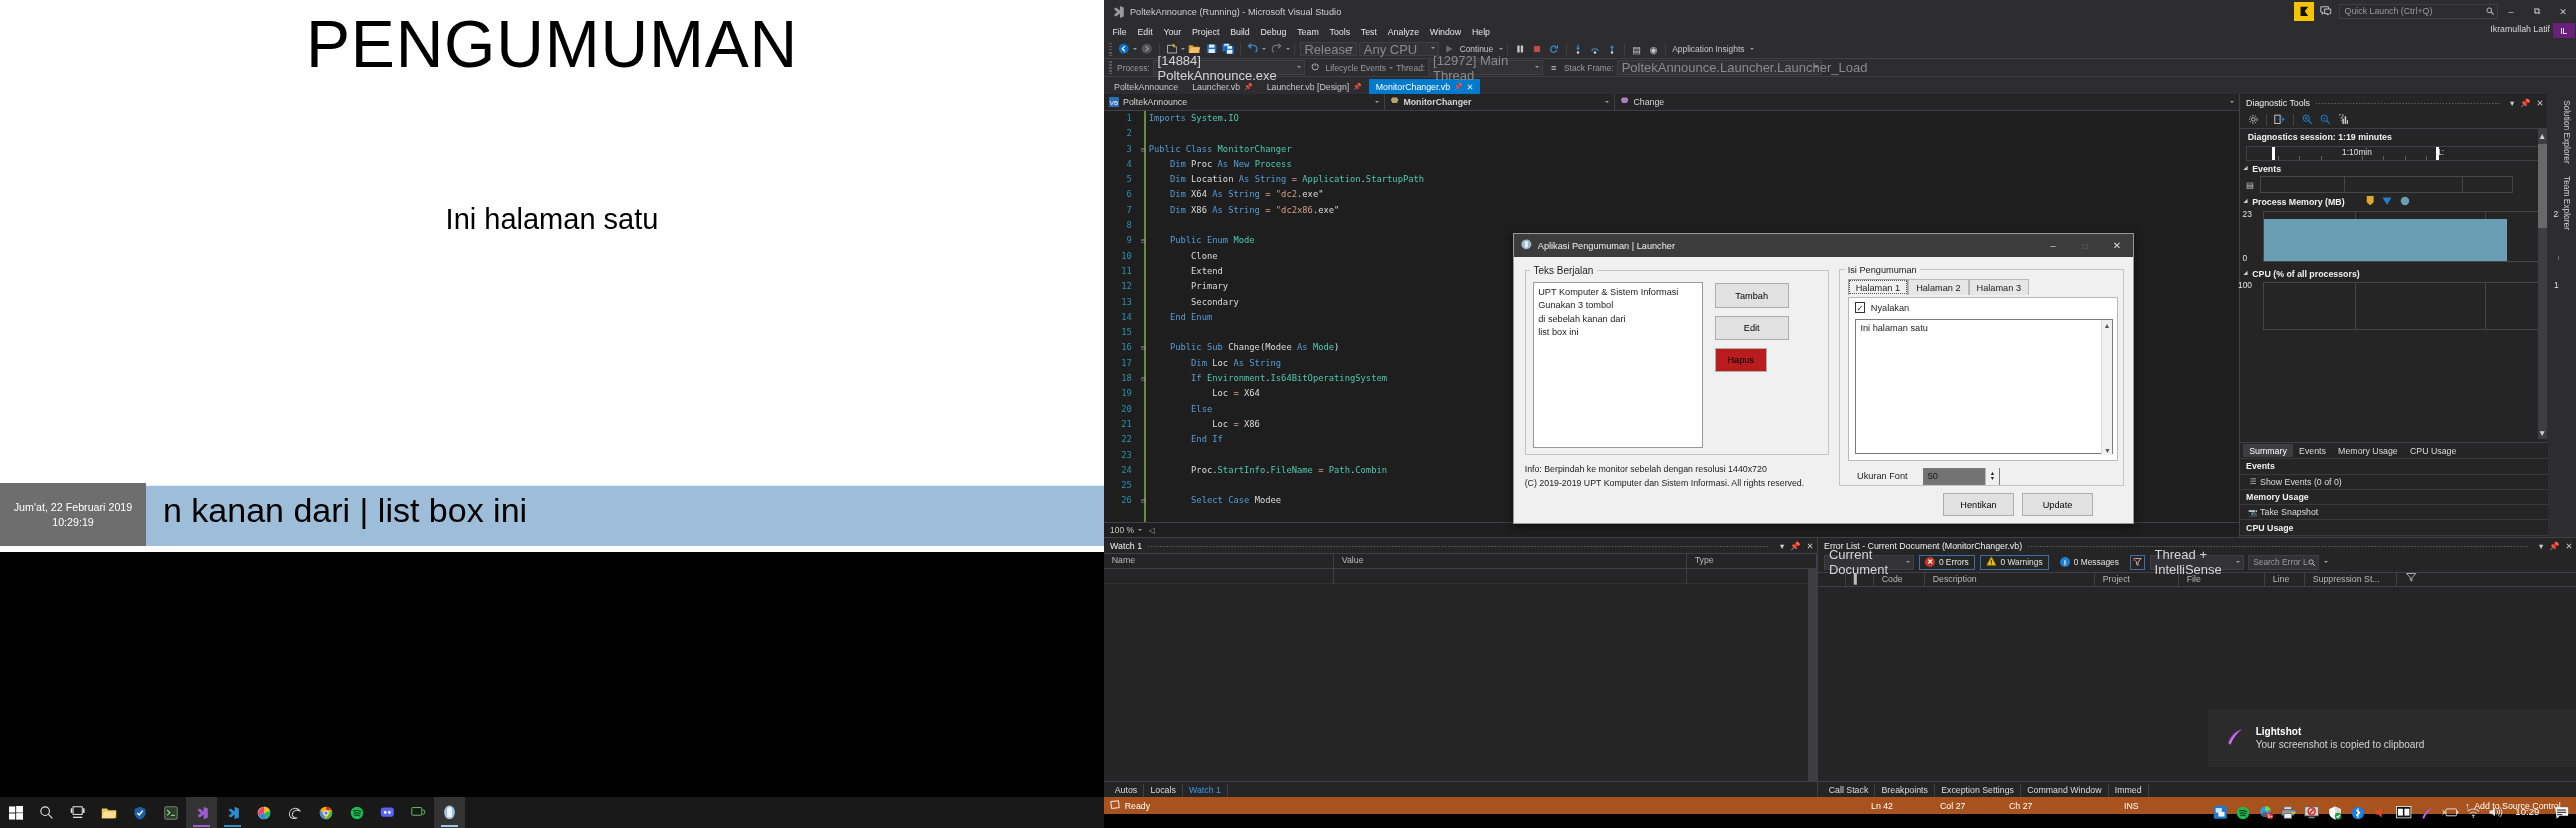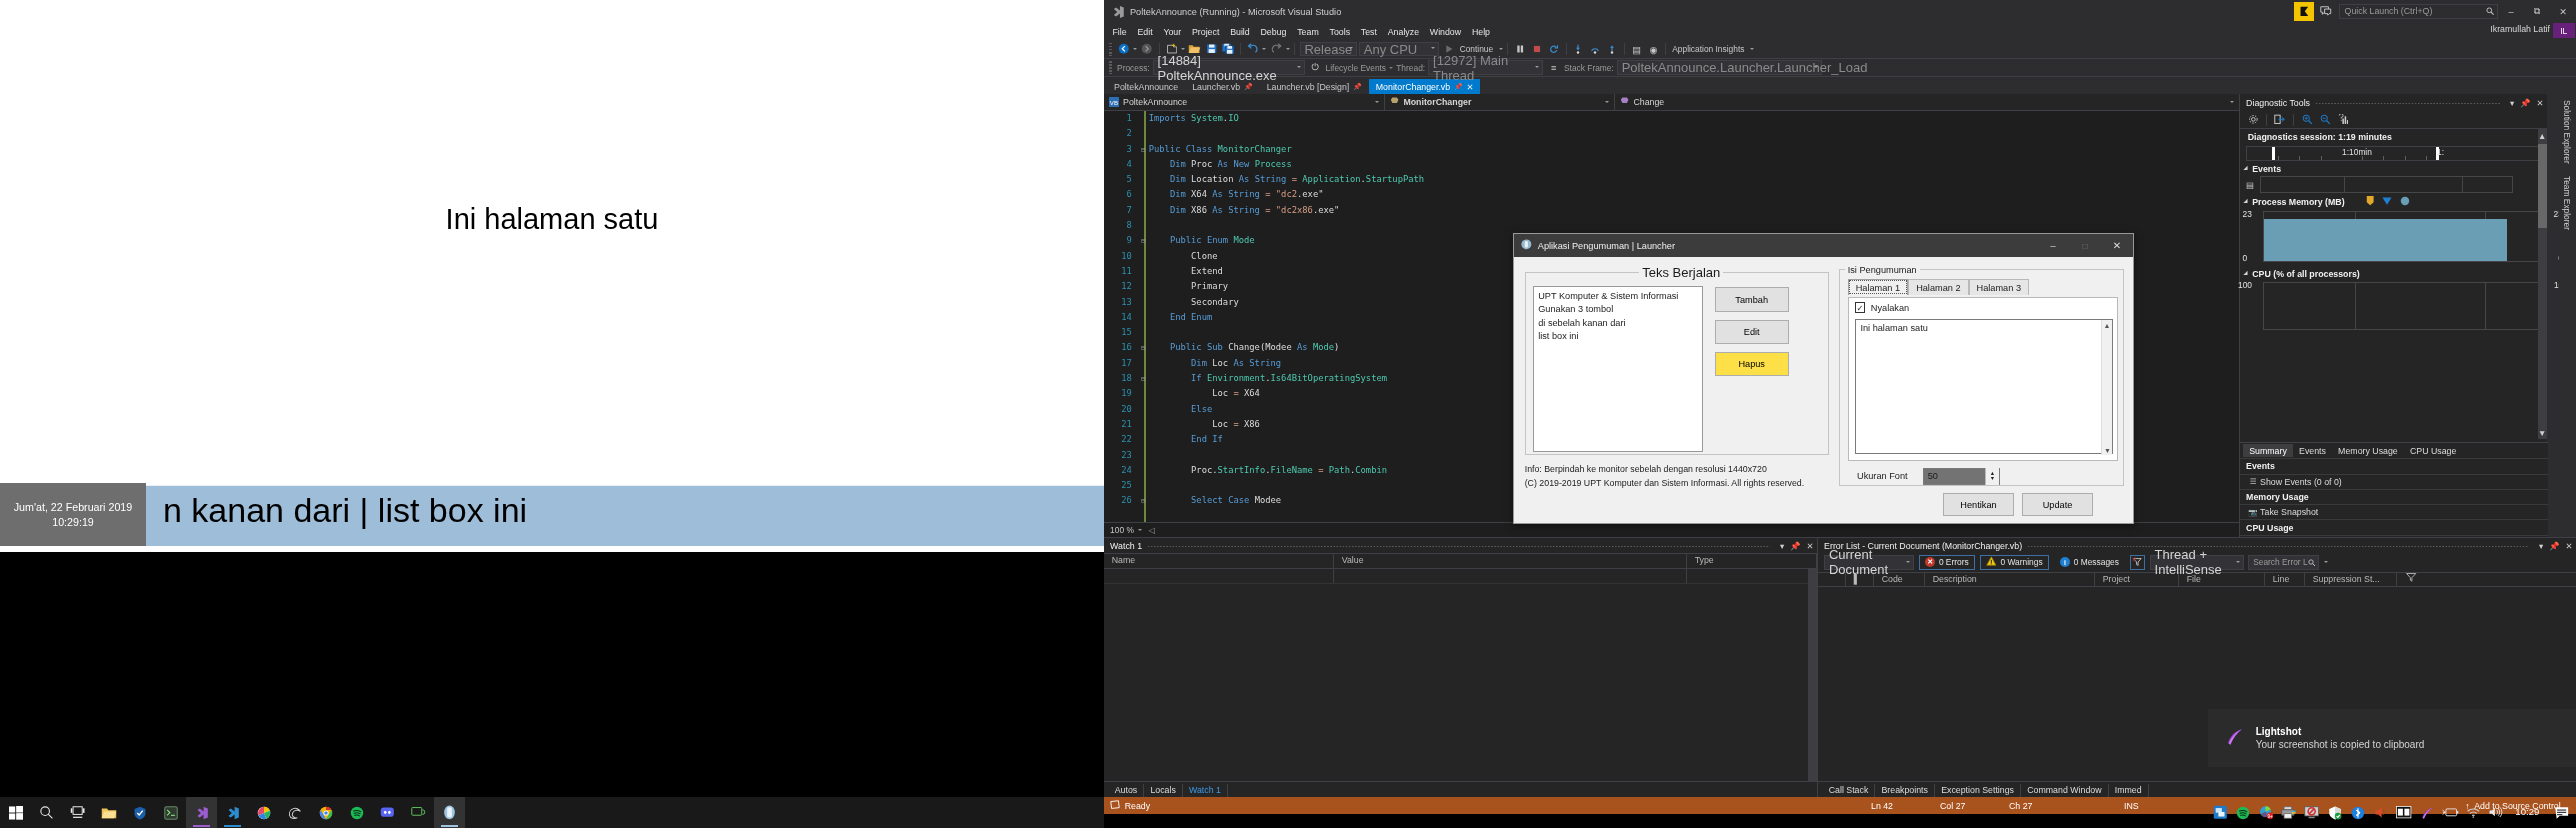--- a/index.html
+++ b/index.html
@@ -151,20 +151,21 @@
   #tray-area { position:absolute; right:0; top:797px; height:31px; display:flex; align-items:center; }
   .trayic { width:23px; height:31px; display:flex; align-items:center; justify-content:center; }
   #tray-clock { font-size:9.6px; color:#fff; padding:0 7.7px; text-align:center; line-height:1.1;}
 </style>
 </head>
 <body>
 
 <div id="screen">
 
   <div id="presentation">
+    <div class="pres-title">PENGUMUMAN</div>
     <div class="pres-sub">Ini halaman satu</div>
     <div id="marquee-bar">
       <div id="marquee-text">n kanan dari  |  list box ini</div>
     </div>
     <div id="clock-box">
       <div>Jum'at, 22 Februari 2019</div>
       <div>10:29:19</div>
     </div>
   </div>
   <div id="pres-black"></div>
@@ -734,30 +735,30 @@
       <span style="margin-left:auto;display:flex;">
         <span style="width:32px;height:23px;display:flex;align-items:center;justify-content:center;color:#ddd;font-size:9.2px;">–</span>
         <span style="width:32px;height:23px;display:flex;align-items:center;justify-content:center;color:#777;font-size:8.4px;">□</span>
         <span style="width:32px;height:23px;display:flex;align-items:center;justify-content:center;color:#ddd;font-size:10px;">✕</span>
       </span>
     </div>
 
     <div style="position:relative;height:268px;color:#1b1b1b;">
 
       <fieldset style="position:absolute;left:10.7px;top:7.7px;width:304px;height:190px;border:0.8px solid #c4c4c4;margin:0;padding:0;">
-        <legend style="font-size:13px;padding:0 3.1px;margin-left:4.6px;text-align:center;">Teks Berjalan</legend>
+        <legend style="font-size:10px;padding:0 3.1px;margin-left:4.6px;">Teks Berjalan</legend>
         <div style="position:absolute;left:7.7px;top:6.1px;width:170px;height:166px;background:#fff;border:0.8px solid #999;padding:3.1px 3.8px;font-size:9.2px;line-height:1.45;">
           <div>UPT Komputer &amp; Sistem Informasi</div>
           <div>Gunakan 3 tombol</div>
           <div>di sebelah kanan dari</div>
           <div>list box ini</div>
         </div>
         <button style="position:absolute;left:189px;top:7.7px;width:74px;height:24.5px;background:#e1e1e1;border:0.8px solid #adadad;font-size:9.2px;font-family:'Liberation Sans',sans-serif;">Tambah</button>
         <button style="position:absolute;left:189px;top:40px;width:74px;height:24.5px;background:#e1e1e1;border:0.8px solid #adadad;font-size:9.2px;font-family:'Liberation Sans',sans-serif;">Edit</button>
-        <button style="position:absolute;left:189px;top:72px;width:74px;height:24.5px;background:#fde047;border:0.8px solid #adadad;font-size:9.2px;font-family:'Liberation Sans',sans-serif;">Hapus</button>
+        <button style="position:absolute;left:189px;top:72px;width:52px;height:24.5px;background:#b91c1c;border:0.8px solid #adadad;font-size:9.2px;font-family:'Liberation Sans',sans-serif;">Hapus</button>
       </fieldset>
 
       <fieldset style="position:absolute;left:325px;top:7.7px;width:285px;height:221px;border:0.8px solid #c4c4c4;margin:0;padding:0;">
         <legend style="font-size:9.2px;padding:0 3.1px;margin-left:4.6px;">Isi Pengumuman</legend>
 
         <div style="position:absolute;left:7.7px;top:4.6px;display:flex;align-items:flex-end;">
           <span style="padding:2.3px 7px;font-size:9.2px;background:#f0f0f0;border:0.8px solid #a0a0a0;border-bottom:none;outline:0.8px dotted #555;outline-offset:-2.3px;">Halaman 1</span>
           <span style="padding:2.3px 7px;font-size:9.2px;background:#e6e6e6;border:0.8px solid #b9b9b9;border-bottom:none;">Halaman 2</span>
           <span style="padding:2.3px 7px;font-size:9.2px;background:#e6e6e6;border:0.8px solid #b9b9b9;border-bottom:none;">Halaman 3</span>
         </div>

